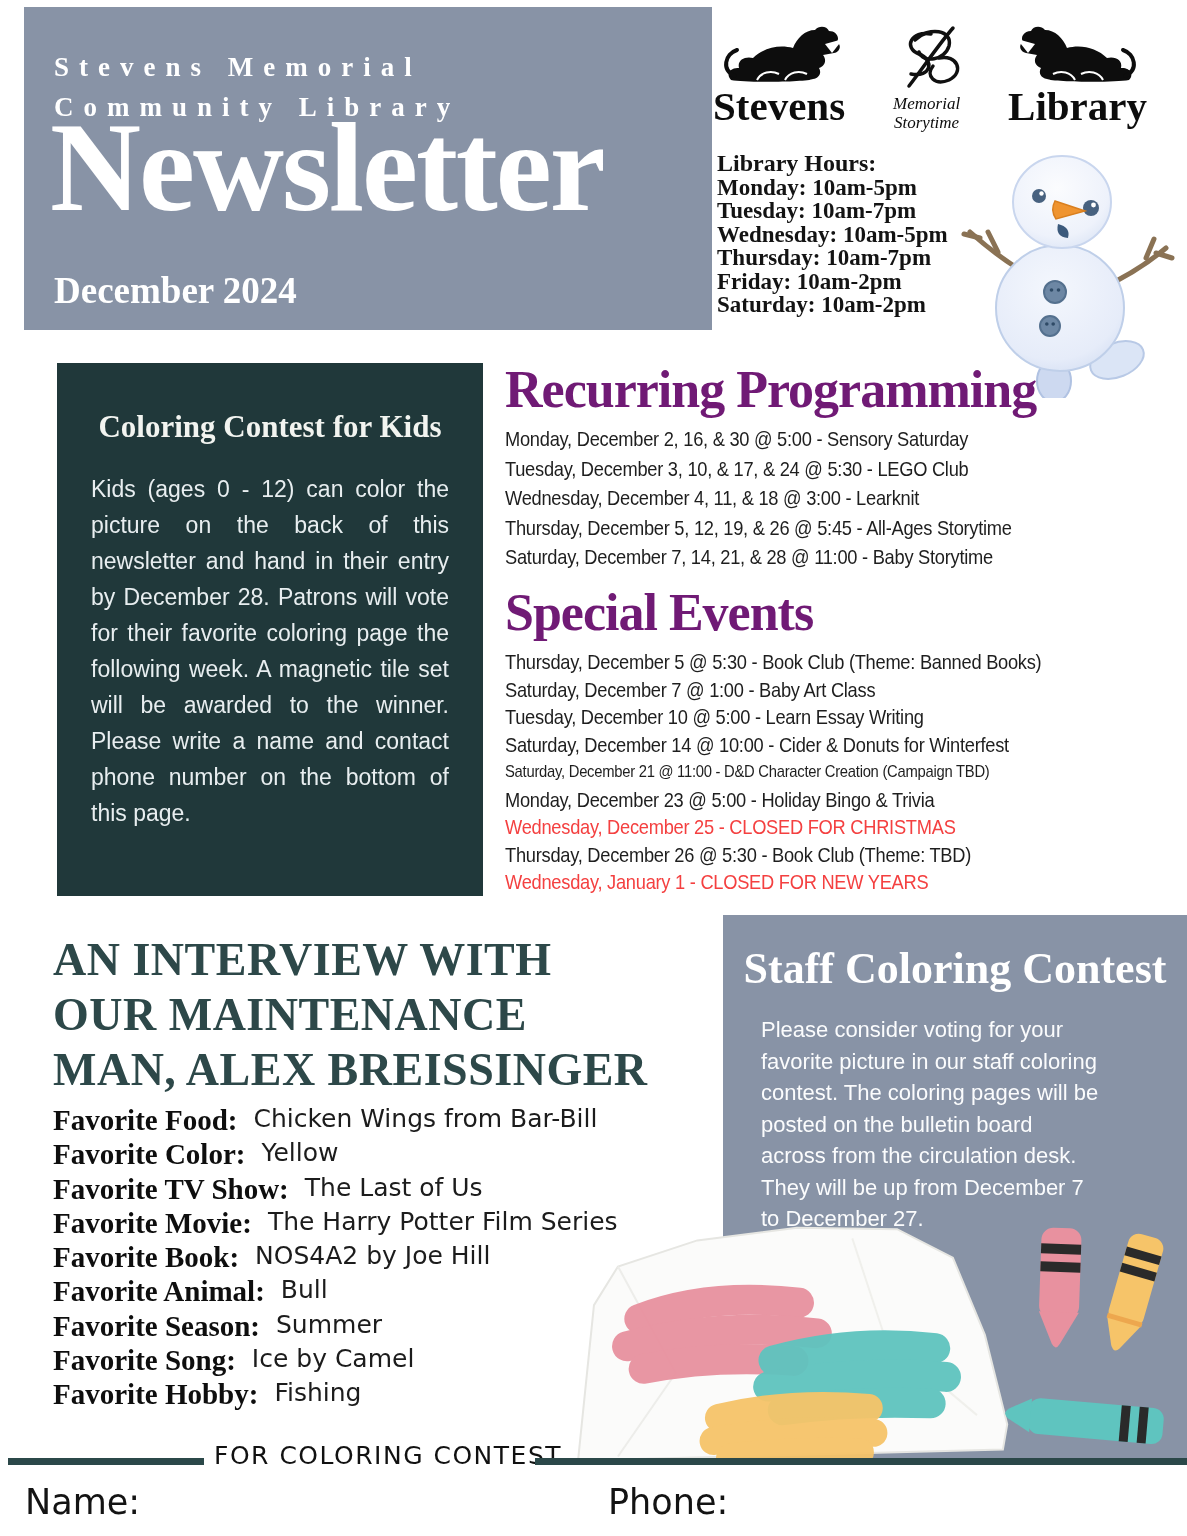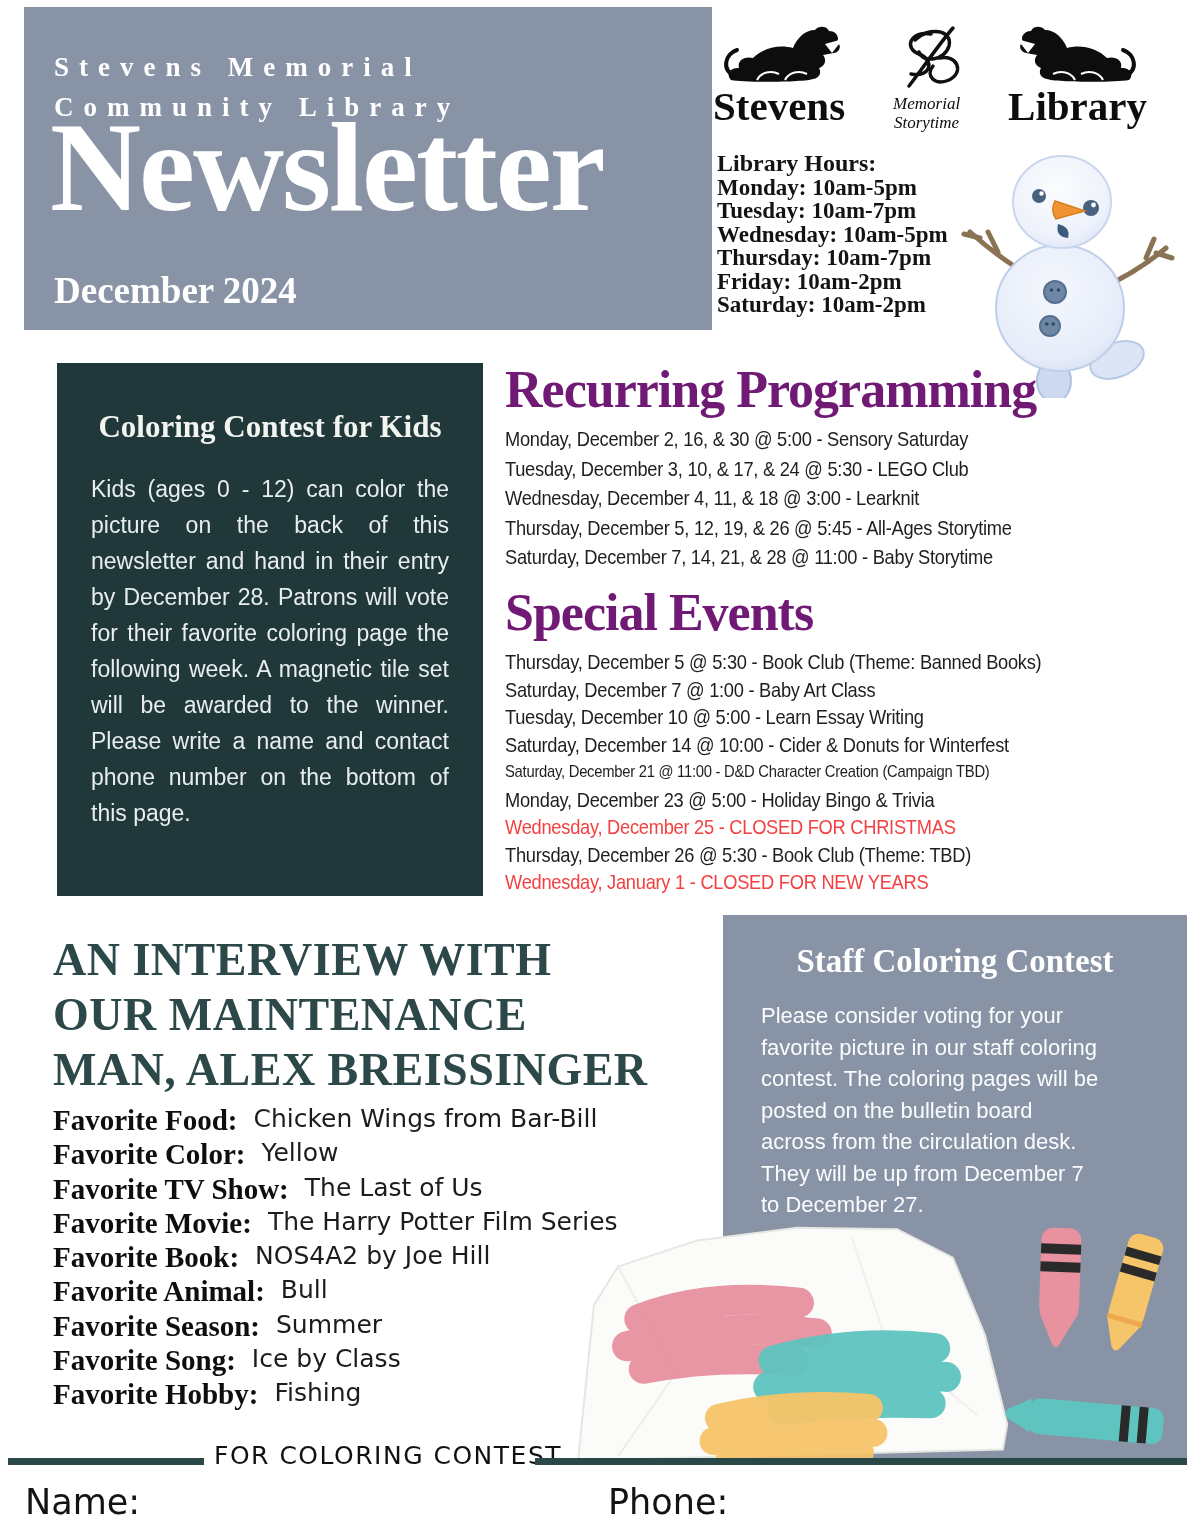--- a/index.html
+++ b/index.html
@@ -54,21 +54,21 @@
   .iv-heading{position:absolute;left:53px;top:932px;color:#2d4849;white-space:nowrap;
               font-family:"Liberation Serif",serif;font-weight:bold;font-size:46px;line-height:55px;letter-spacing:.5px;}
   .favorites{position:absolute;left:53px;top:1104px;}
   .fav-row{display:flex;align-items:flex-start;height:34.3px;white-space:nowrap;}
   .fav-label{font-family:"Liberation Serif",serif;font-weight:bold;font-size:29px;color:#0e0e0e;}
   .fav-value{font-family:"DejaVu Sans",sans-serif;font-size:25px;color:#1c1c1c;margin-left:16px;}
 
   
   .staff-box{position:absolute;left:723px;top:915px;width:464px;height:543px;background:#8893a6;}
   .staff-title{margin-top:28px;text-align:center;color:#ffffff;
-               font-family:"Liberation Serif",serif;font-weight:bold;font-size:33px;}
+               font-family:"Liberation Serif",serif;font-weight:bold;font-size:44px;}
   .staff-body{margin:20px 0 0 38px;width:338px;color:#fbfcfd;font-size:22px;line-height:31.5px;
               font-family:"Liberation Sans",sans-serif;}
 
   
   .paper{position:absolute;left:555px;top:1220px;z-index:3;}
   .crayons{position:absolute;left:1000px;top:1220px;z-index:4;}
 
   
   .div-line{position:absolute;top:1458px;height:7px;background:#2b4849;z-index:6;}
   .div-left{left:8px;width:196px;}
@@ -232,21 +232,21 @@
     <div class="fav-row">
       <span class="fav-label">Favorite Animal:</span>
       <span class="fav-value">Bull</span>
     </div>
     <div class="fav-row">
       <span class="fav-label">Favorite Season:</span>
       <span class="fav-value">Summer</span>
     </div>
     <div class="fav-row">
       <span class="fav-label">Favorite Song:</span>
-      <span class="fav-value">Ice by Class</span>
+      <span class="fav-value">Ice by Camel</span>
     </div>
     <div class="fav-row">
       <span class="fav-label">Favorite Hobby:</span>
       <span class="fav-value">Fishing</span>
     </div>
   </div>
 
   <div class="staff-box">
     <div class="staff-title">Staff Coloring Contest</div>
     <div class="staff-body">Please consider voting for your favorite picture in our staff coloring contest. The coloring pages will be posted on the bulletin board across from the circulation desk. They will be up from December 7 to December 27.</div>

